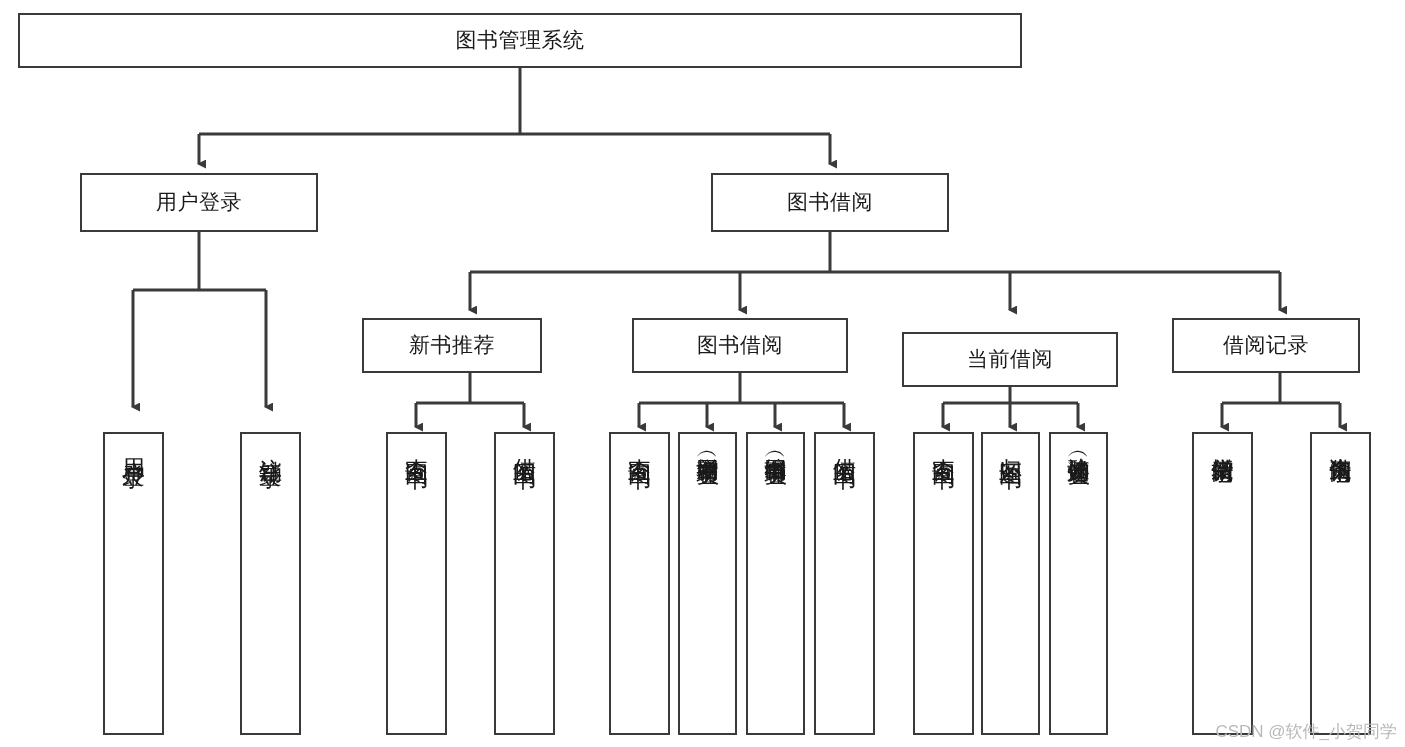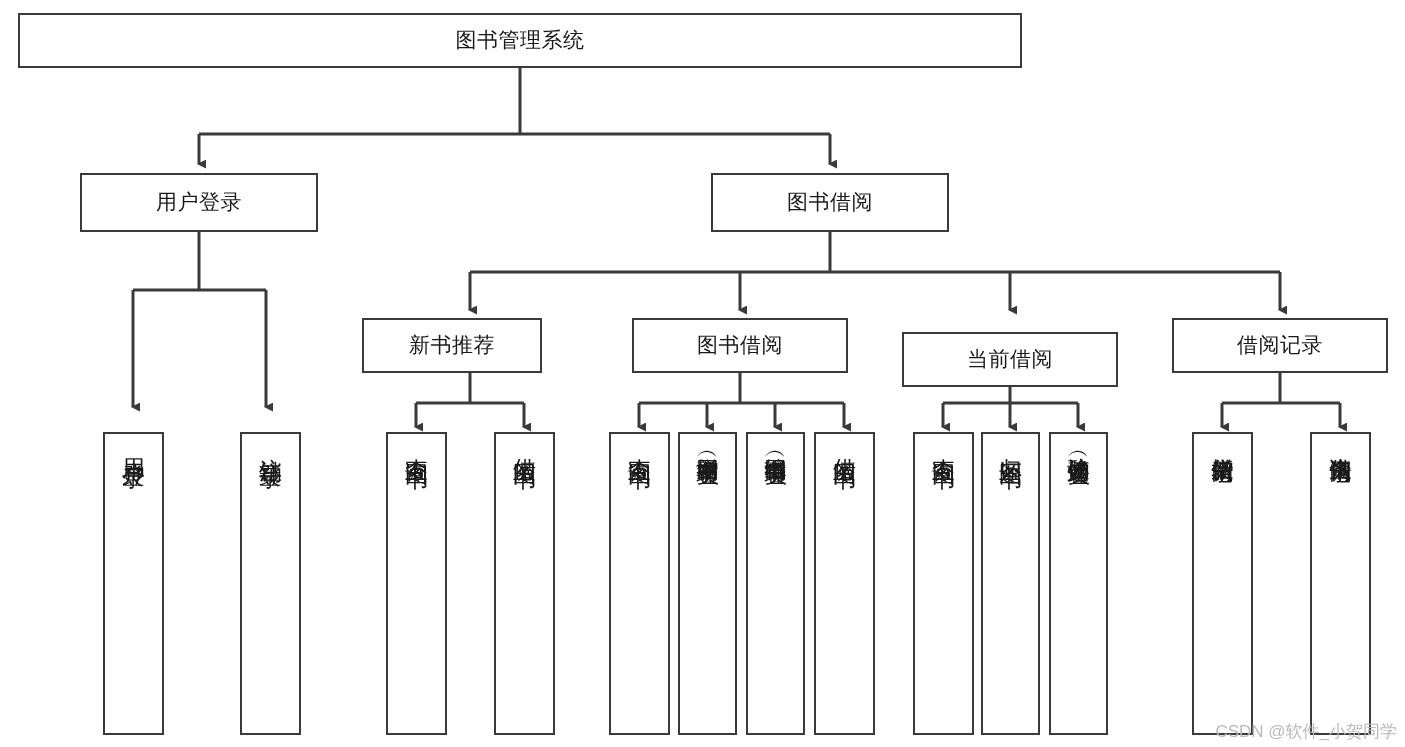--- a/index.html
+++ b/index.html
@@ -148,21 +148,21 @@
 
   <div class="node horiz" style="left:362px; top:318px; width:180px; height:55px;">
     <span class="label">新书推荐</span>
   </div>
   <div class="node horiz" style="left:632px; top:318px; width:216px; height:55px;">
     <span class="label">图书借阅</span>
   </div>
   <div class="node horiz" style="left:902px; top:332px; width:216px; height:55px;">
     <span class="label">当前借阅</span>
   </div>
-  <div class="node horiz" style="left:1172px; top:318px; width:216px; height:55px;">
+  <div class="node horiz" style="left:1172px; top:318px; width:188px; height:55px;">
     <span class="label">借阅记录</span>
   </div>
 
   <div class="node vert" style="left:103px; top:432px; width:61px; height:303px;">
     <span class="label">用户登录</span>
   </div>
   <div class="node vert" style="left:240px; top:432px; width:61px; height:303px;">
     <span class="label">注销登录</span>
   </div>
 

